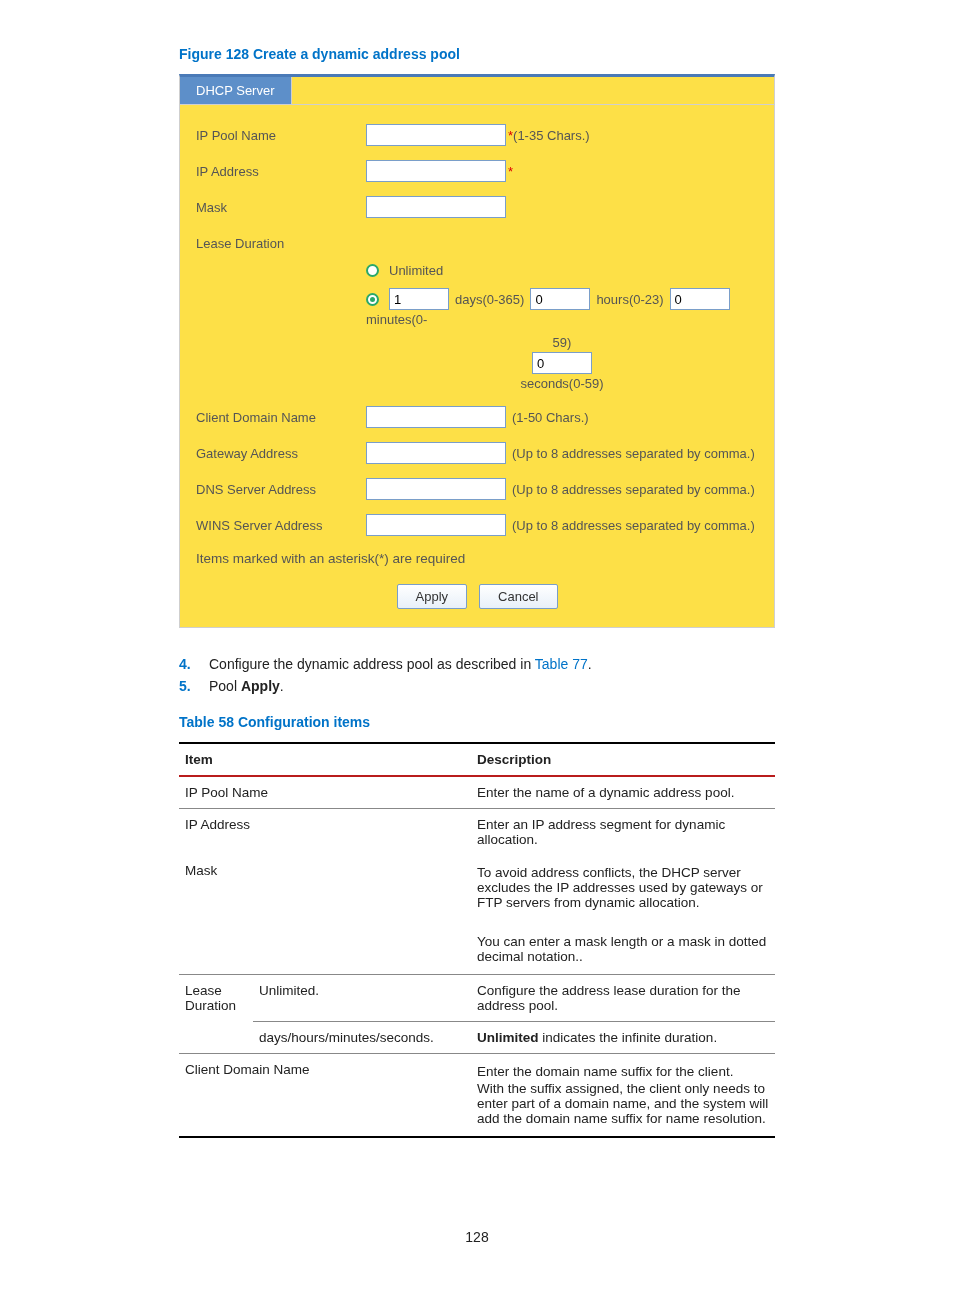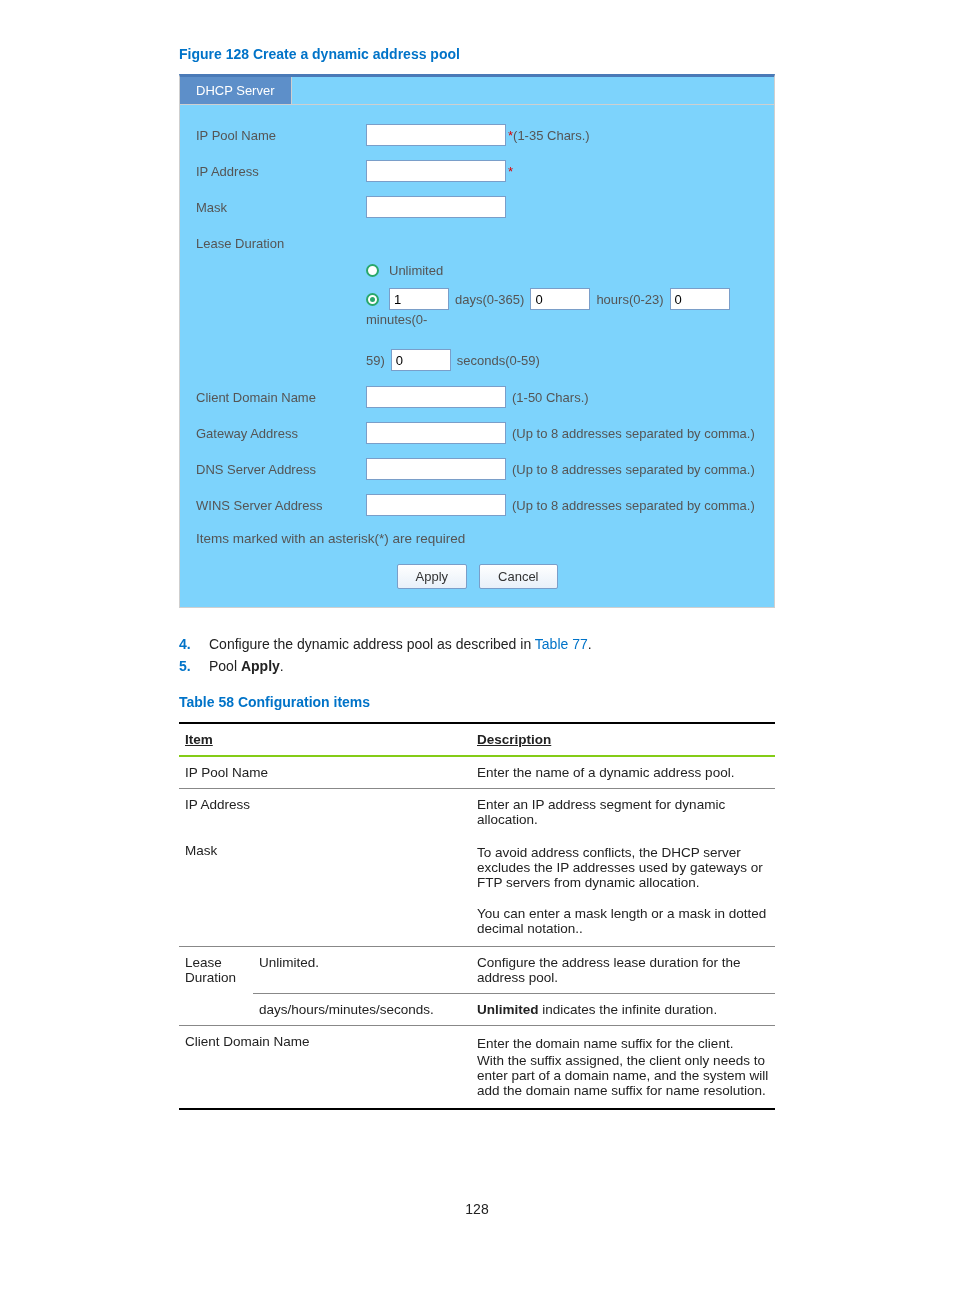--- a/index.html
+++ b/index.html
@@ -17,21 +17,21 @@
   }
   .fig-caption {
     color: #0073c8;
     font-weight: bold;
     font-size: 14px;
     margin: 10px 0 12px 0;
   }
   .panel {
     border: 1px solid #cfcfcf;
     border-top: 3px solid #4a7ab7;
-    background: #7dd3fc;
+    background: #fde047;
     padding: 0 0 18px 0;
     margin-bottom: 28px;
   }
   .tab-row {
     display: flex;
     border-bottom: 1px solid #cfcfcf;
   }
   .tab {
     background: #5d8fc9;
     color: #fff;
@@ -153,22 +153,21 @@
     width: 100%;
     border-collapse: collapse;
     font-size: 13.5px;
     margin-top: 6px;
   }
   table.desc th {
     text-align: left;
     font-weight: bold;
     padding: 8px 6px;
     border-top: 2px solid #000;
-    border-bottom: 2px solid #84cc16;
-    text-decoration: underline;
+    border-bottom: 2px solid #b91c1c;
   }
   table.desc td {
     padding: 8px 6px;
     border-bottom: 1px solid #888;
     vertical-align: top;
   }
   table.desc tr.last td { border-bottom: 2px solid #000; }
   .pagenum {
     text-align: center;
     margin-top: 91px;
@@ -219,21 +218,21 @@
 
       <div class="radio-row" style="margin-top:10px;">
         <span class="radio-circle checked"></span>
         <input class="tinput w60" value="1" style="">
         <span>days(0-365)</span>
         <input class="tinput w60" value="0" style="">
         <span>hours(0-23)</span>
         <input class="tinput w60" value="0" style="">
         <span>minutes(0-</span>
       </div>
-      <div class="radio-row" style="margin-top:22px;">
+      <div class="radio-row" style="margin-top:8px;flex-direction:column;">
         <span>59)</span>
         <input class="tinput w60" value="0" style="">
         <span>seconds(0-59)</span>
       </div>
 
       <div class="form-row" style="margin-top:10px;">
         <div class="form-label">Client Domain Name</div>
         <input class="tinput w140" style="">
         <span style="margin-left:6px;">(1-50 Chars.)</span>
       </div>
@@ -297,21 +296,21 @@
         <td>Enter the name of a dynamic address pool.</td>
       </tr>
       <tr>
         <td colspan="2" style="border-bottom:none;">IP Address</td>
         <td style="border-bottom:none;">Enter an IP address segment for dynamic allocation.</td>
       </tr>
       <tr>
         <td colspan="2">Mask</td>
         <td>
           <div class="para">To avoid address conflicts, the DHCP server excludes the IP addresses used by gateways or FTP servers from dynamic allocation.</div>
-          <div class="para" style="margin-top:16px;">You can enter a mask length or a mask in dotted decimal notation..</div>
+          <div class="para" style="margin-top:24px;">You can enter a mask length or a mask in dotted decimal notation..</div>
         </td>
       </tr>
       <tr>
         <td rowspan="2" style="width:60px;">Lease Duration</td>
         <td style="width:200px;">Unlimited.</td>
         <td>Configure the address lease duration for the address pool.</td>
       </tr>
       <tr>
         <td>days/hours/minutes/seconds.</td>
         <td>

